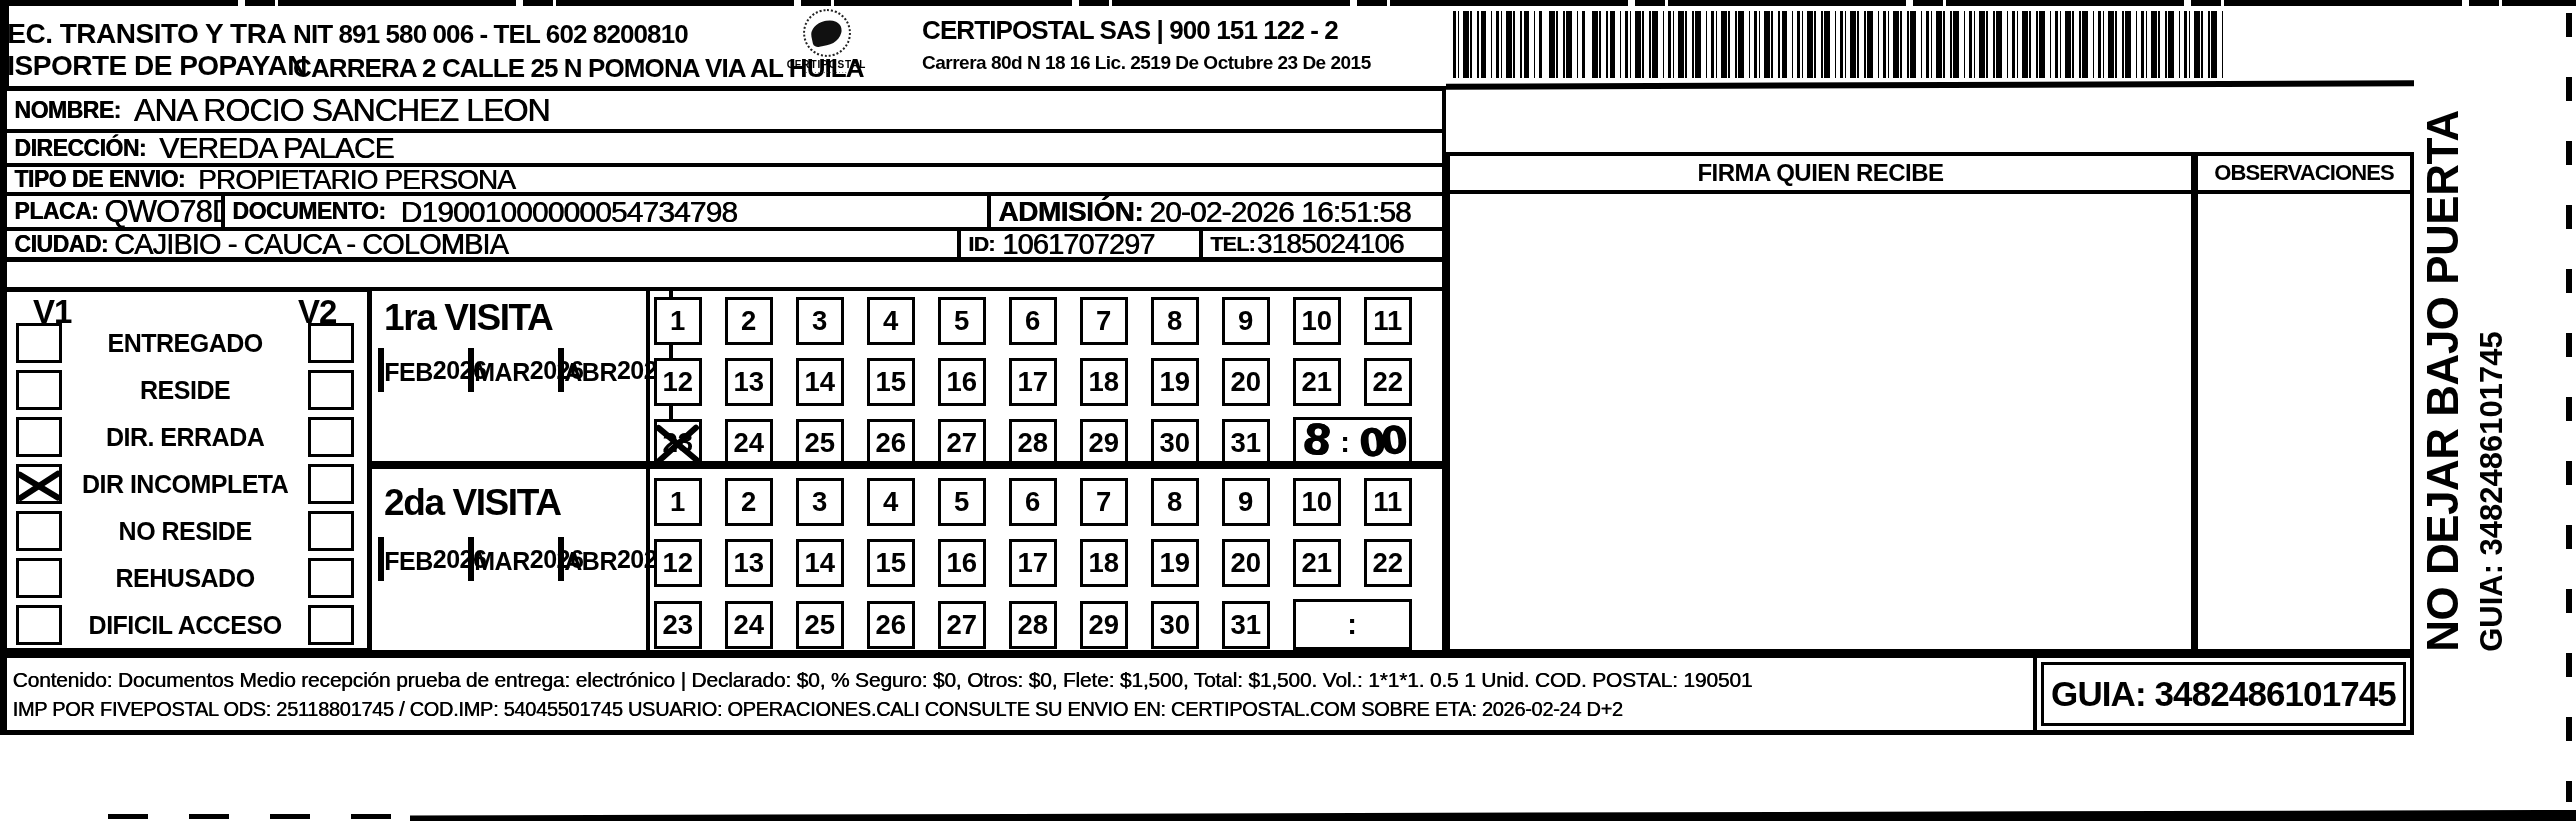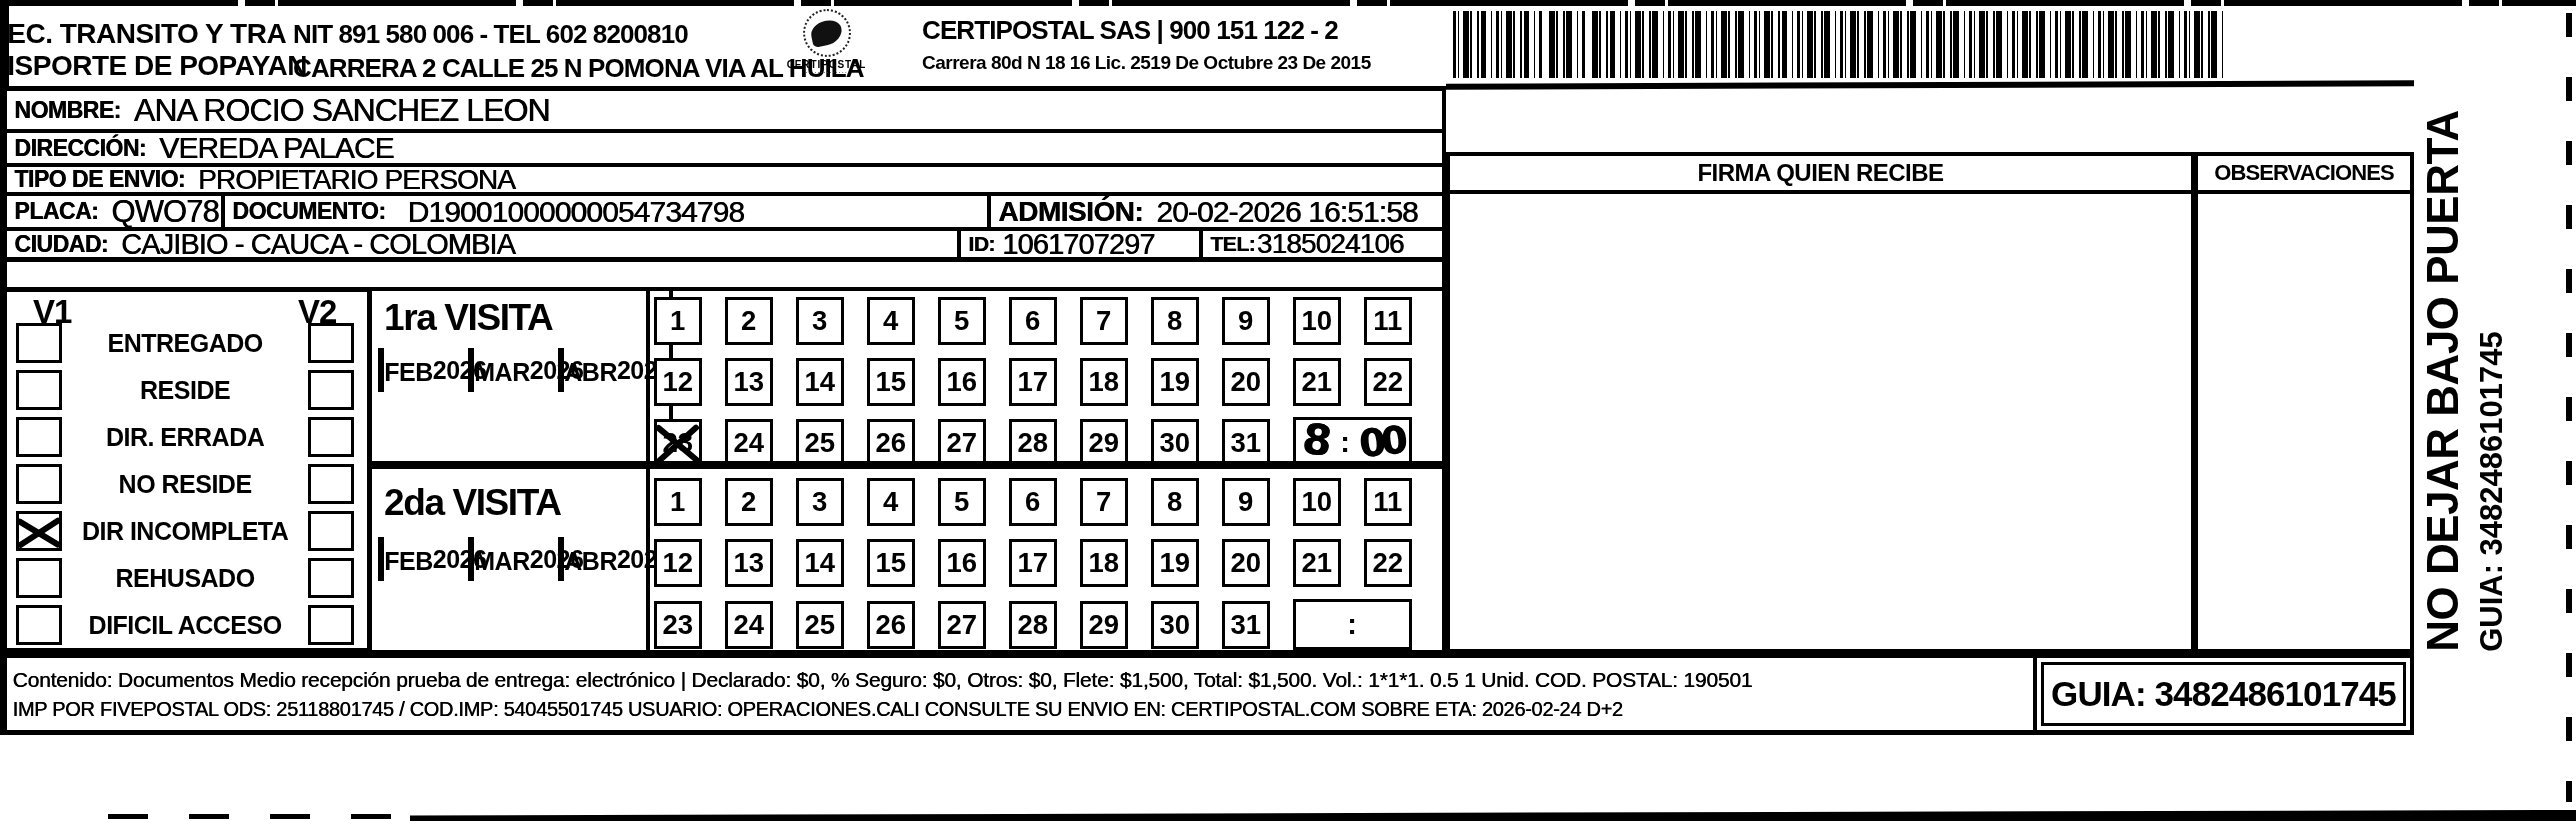--- a/index.html
+++ b/index.html
@@ -35,21 +35,21 @@
   #barcode { left:1453px; top:11px; width:773px; height:67px; background-color:#fff;
     background-image:repeating-linear-gradient(90deg,#000 0 2.7px,transparent 2.7px 4.6px,#000 4.6px 5.5px,transparent 5.5px 10px,#000 10px 15.6px,transparent 15.6px 17.4px,#000 17.4px 19px,transparent 19px 24px,#000 24px 26px,transparent 26px 27.5px,#000 27.5px 33px,transparent 33px 38px,#000 38px 39px,transparent 39px 43px); }
 
   
   #rows-block { left:0; top:86px; width:1446px; height:201px;
     border-top:5.5px solid #000; border-left:7.3px solid #000; border-right:4.6px solid #000; }
   .irow { display:flex; align-items:center; border-bottom:4.6px solid #000; padding-left:7.3px; gap:13px; overflow:hidden; }
   .lbl { font-weight:bold; font-size:23px; letter-spacing:-0.5px; white-space:nowrap; text-shadow:0.5px 0 0 #000; }
   .val { font-size:32px; letter-spacing:-0.9px; white-space:nowrap; text-shadow:0.6px 0 0 #000; }
   .cellrow { padding-left:0; gap:0; }
-  .subcell { display:flex; align-items:center; gap:13px; padding-left:7.3px; height:100%; overflow:hidden; }
+  .subcell { display:flex; align-items:center; gap:6px; padding-left:7.3px; height:100%; overflow:hidden; }
 
   
   .boxed { border:4.6px solid #000; }
   #v1v2-box { left:0; top:287px; width:372px; height:366px; border:5.5px solid #000; border-left-width:7.3px; }
   .vhead { position:absolute; top:0.9px; font-size:33px; font-weight:bold; letter-spacing:-0.9px; }
   #v1-head { left:26px; } #v2-head { left:291px; }
   .opts { position:absolute; top:27.5px; left:0; right:0; }
   .optrow { display:flex; align-items:center; height:47px; padding:0 13px 0 9.2px; }
   .cb { width:46px; height:40px; border:3.7px solid #000; position:relative; flex:none; background:#fff; }
   .optlabel { flex:1; text-align:center; font-size:25px; font-weight:bold; letter-spacing:-0.5px; }
@@ -194,27 +194,27 @@
       <div class="cb"></div>
       <div class="optlabel">RESIDE</div>
       <div class="cb"></div>
     </div>
     <div class="optrow">
       <div class="cb"></div>
       <div class="optlabel">DIR. ERRADA</div>
       <div class="cb"></div>
     </div>
     <div class="optrow">
-      <div class="cb"></div>
-      <div class="optlabel">NO RESIDE</div>
-      <div class="cb"></div>
-    </div>
-    <div class="optrow">
       <div class="cb checked"></div>
       <div class="optlabel">DIR INCOMPLETA</div>
+      <div class="cb"></div>
+    </div>
+    <div class="optrow">
+      <div class="cb"></div>
+      <div class="optlabel">NO RESIDE</div>
       <div class="cb"></div>
     </div>
     <div class="optrow">
       <div class="cb"></div>
       <div class="optlabel">REHUSADO</div>
       <div class="cb"></div>
     </div>
     <div class="optrow">
       <div class="cb"></div>
       <div class="optlabel">DIFICIL ACCESO</div>

